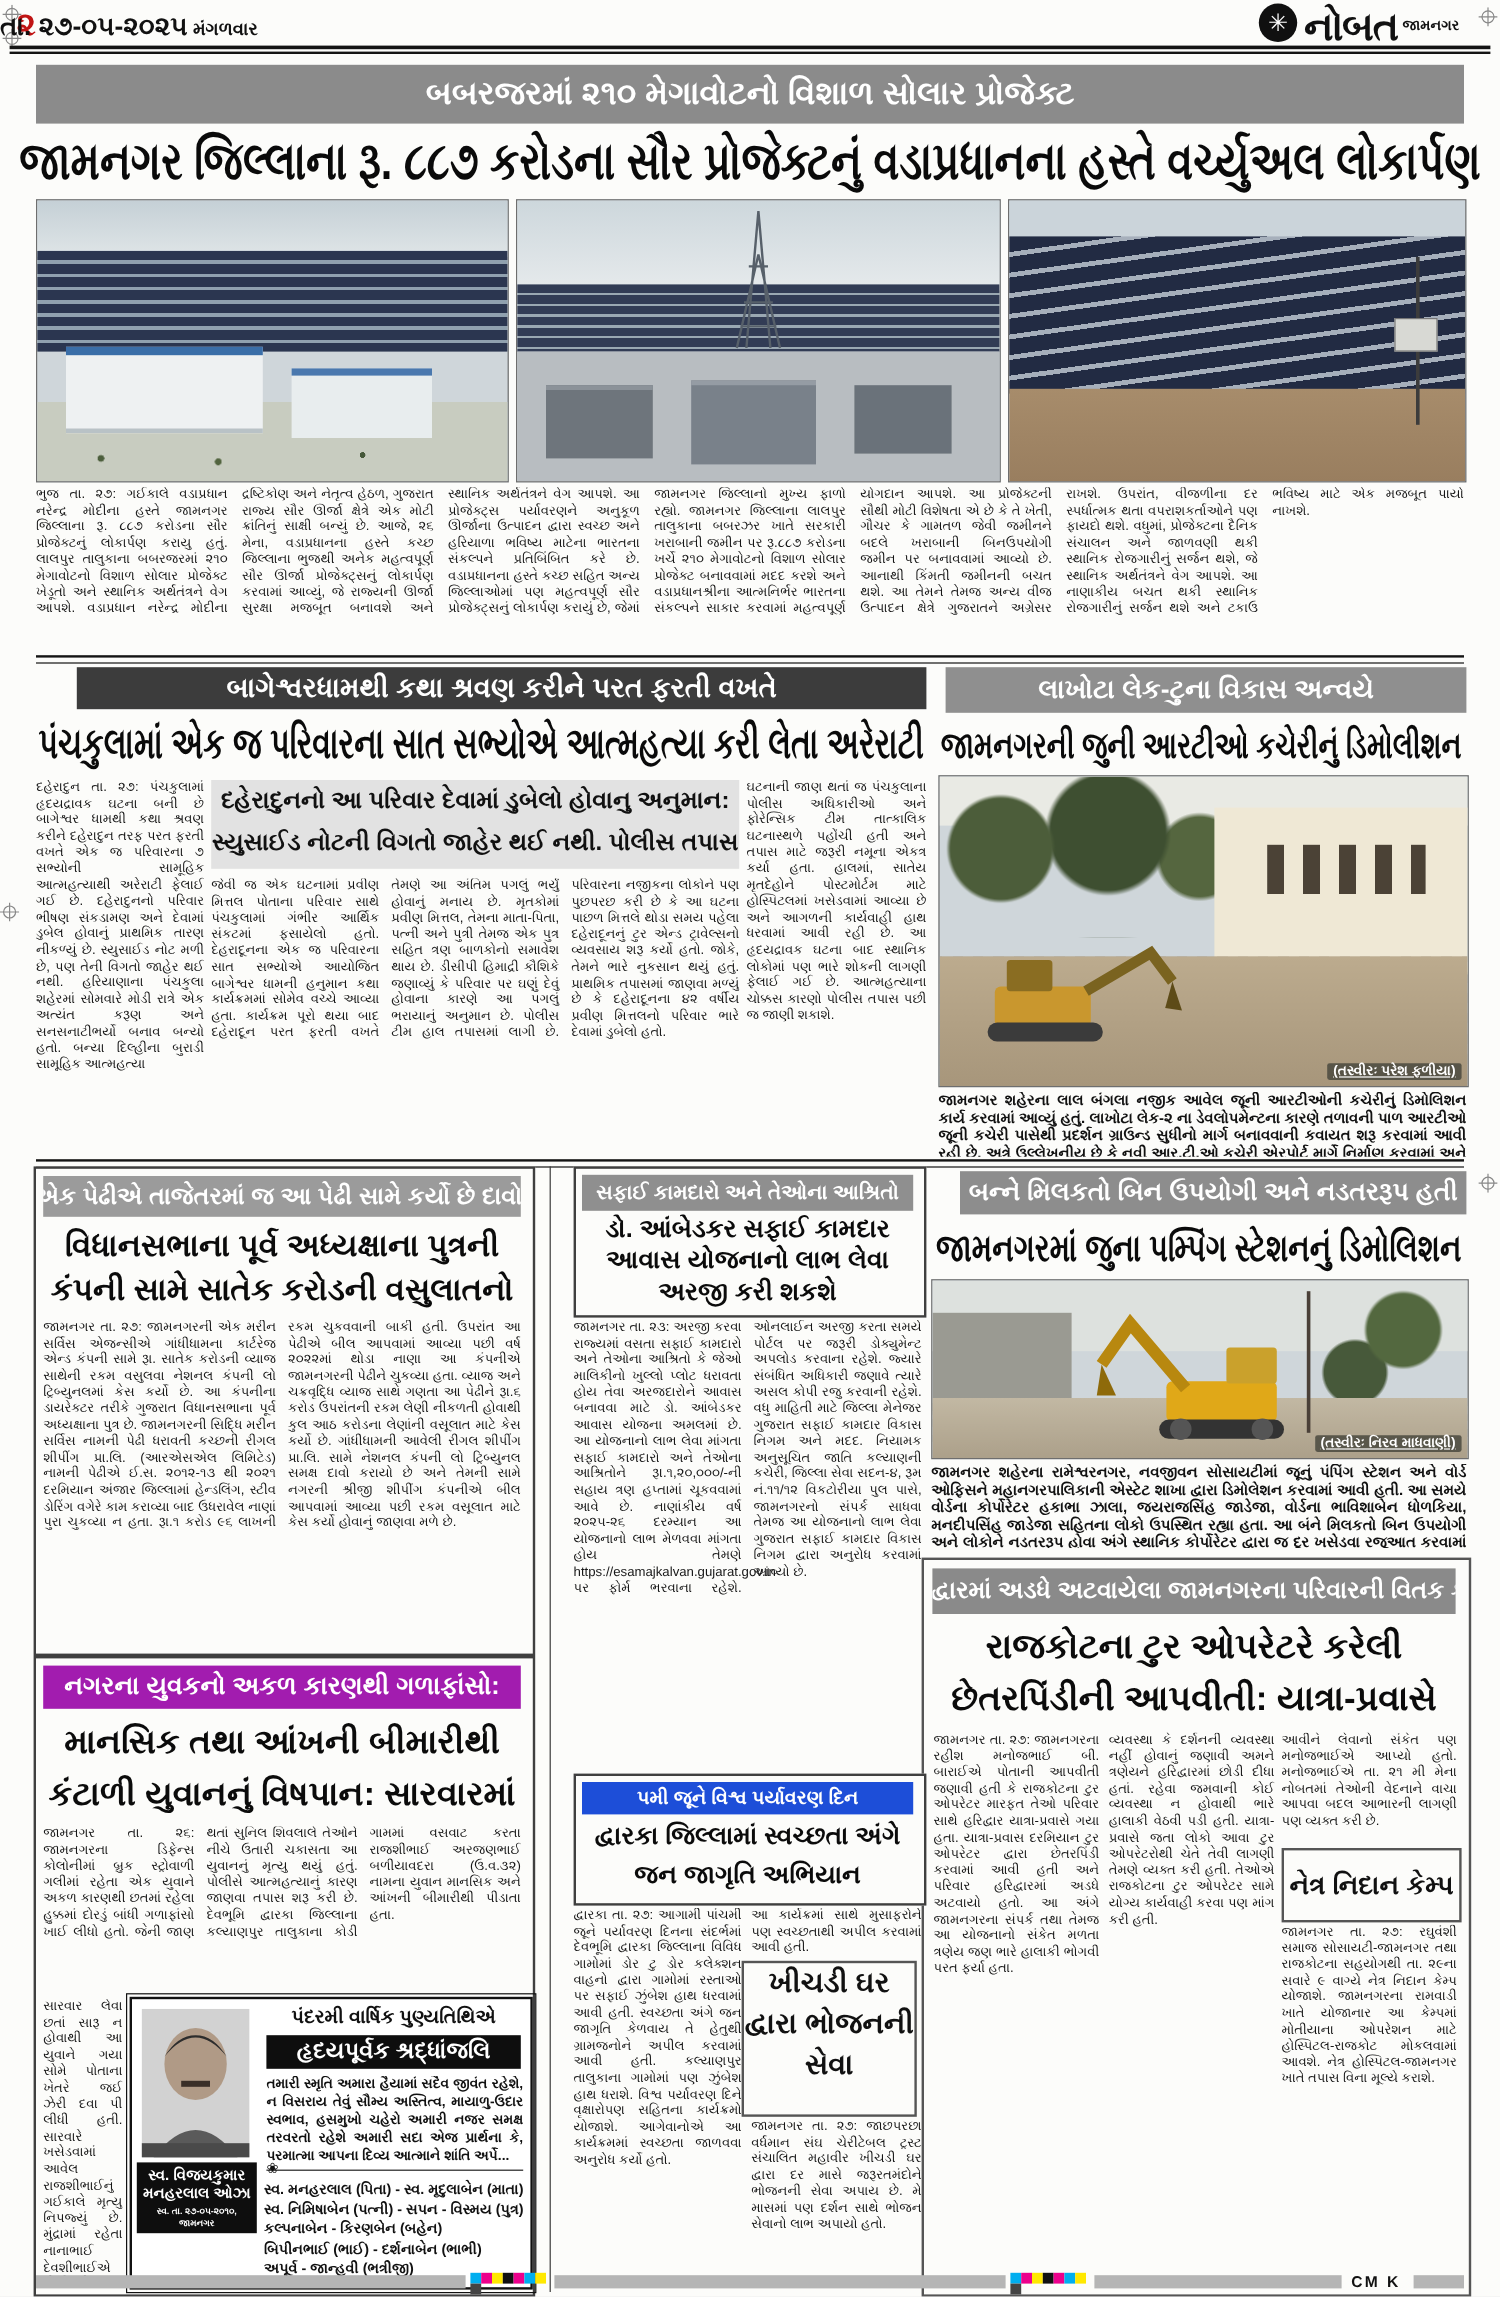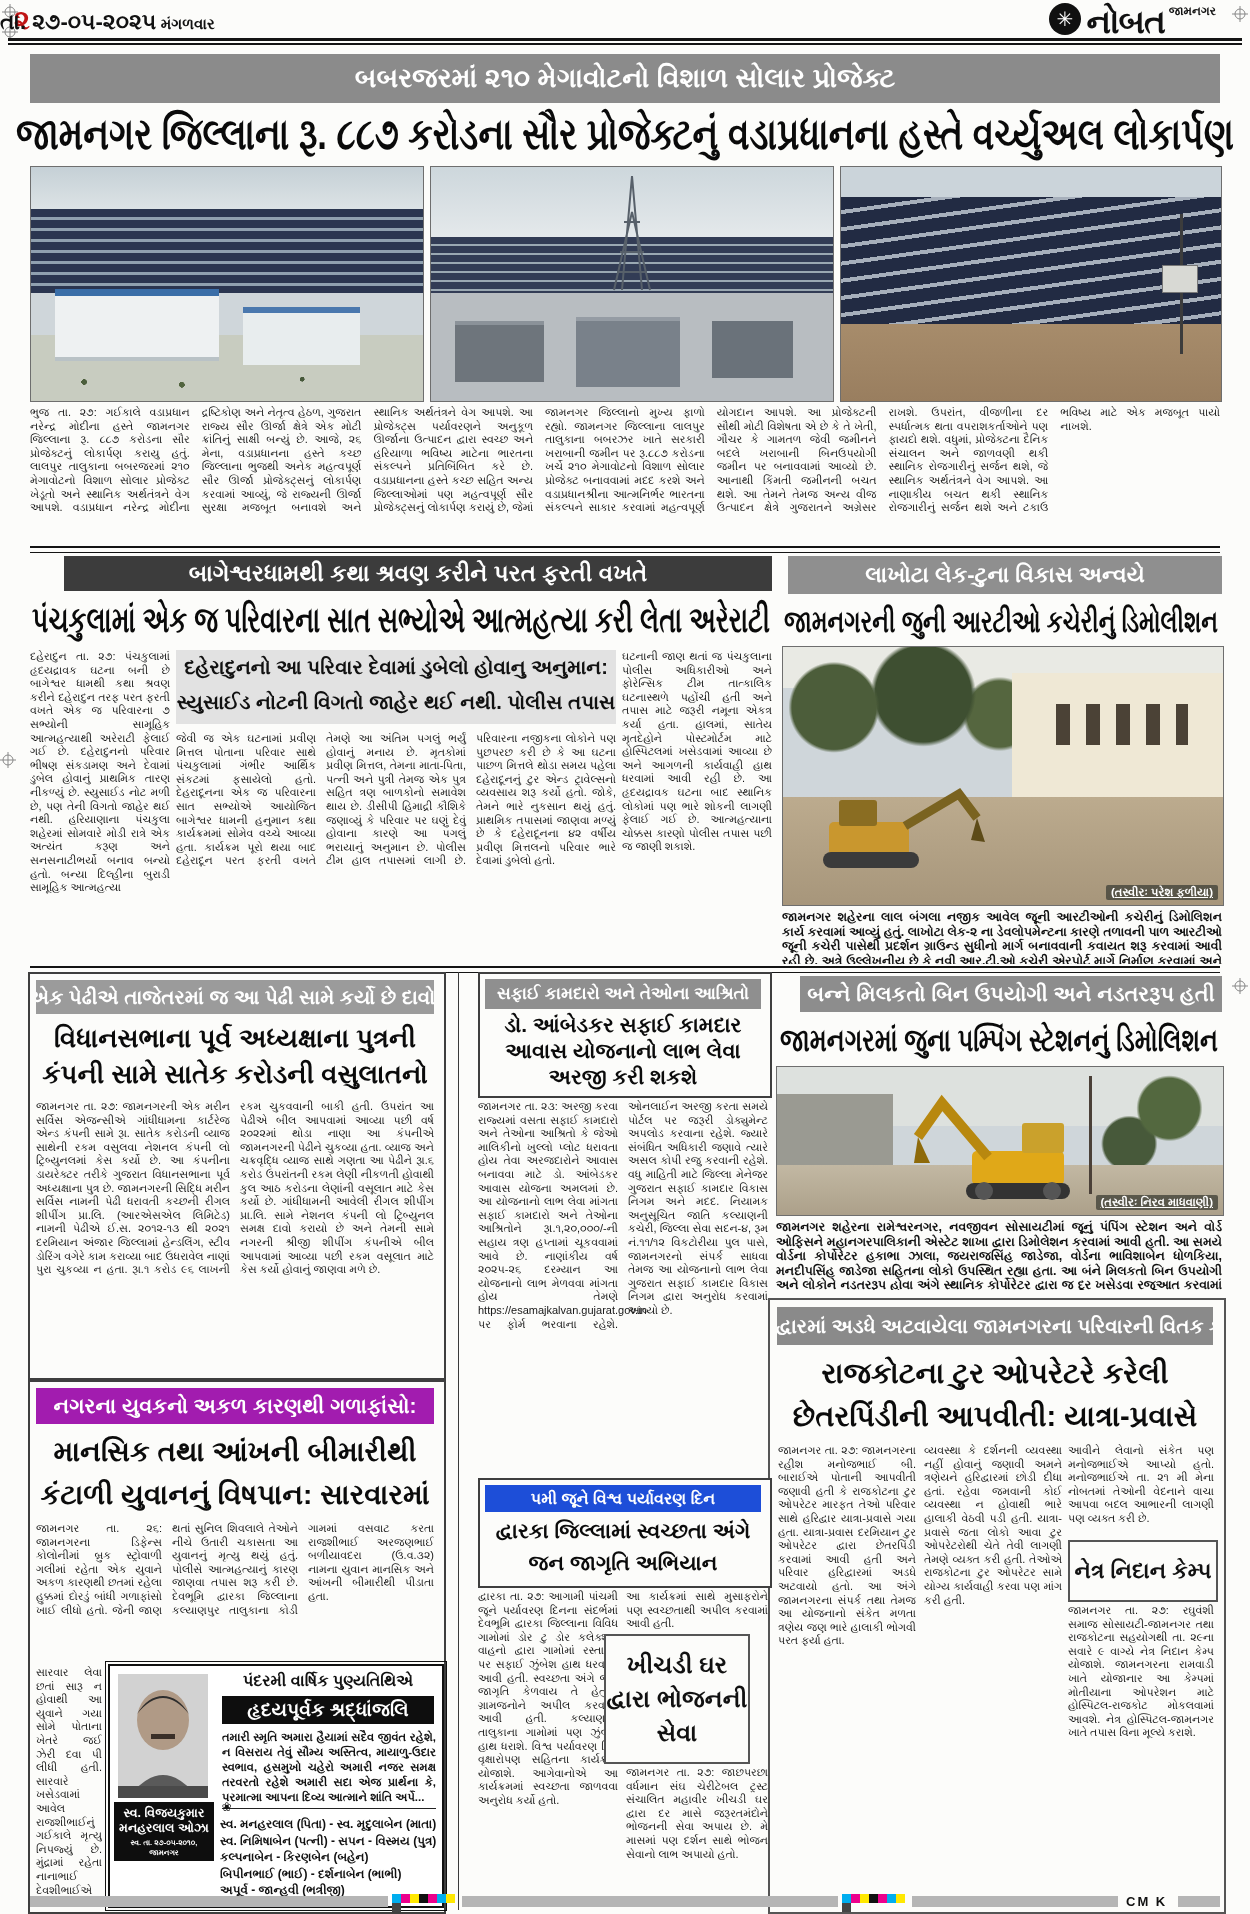--- a/index.html
+++ b/index.html
@@ -55,21 +55,21 @@
   <div class="abs" style="left:0;right:0;top:9px;text-align:left">
     <span style="font-size:22px;font-weight:800">તા. ૨૭-૦૫-૨૦૨૫</span>
     <span style="font-size:15px;font-weight:800">મંગળવાર</span>
   </div>
   <div class="abs" style="right:34px;top:1px;display:flex;align-items:flex-end;gap:4px">
     <svg width="36" height="36">
       <circle cx="18" cy="18" r="16" fill="#101010"></circle>
       <text x="18" y="25" text-anchor="middle" font-size="20" fill="#fff">✳</text>
     </svg>
     <span style="font-size:33px;font-weight:900;letter-spacing:-1px;line-height:30px">નોબત</span>
-    <span style="font-size:12px;font-weight:800;padding-bottom:19px">જામનગર</span>
+    <span style="font-size:12px;font-weight:800;padding-bottom:9px">જામનગર</span>
   </div>
   <div class="abs rule" style="left:8px;top:38px;width:1234px;height:3px"></div>
   <div class="abs rule" style="left:8px;top:43px;width:1234px;height:1.5px"></div>
 
   <div class="abs ban" style="left:30px;top:54px;width:1190px;height:49px;background:#8b8b8b;font-size:27px">બબરજરમાં ૨૧૦ મેગાવોટનો વિશાળ સોલાર પ્રોજેક્ટ</div>
   <svg class="abs" style="left:10px;top:106px" width="1230" height="56">
     <text x="615" y="43" text-anchor="middle" textLength="1218" lengthAdjust="spacingAndGlyphs" font-size="44" font-weight="800" fill="#0a0a0a">જામનગર જિલ્લાના રૂ. ૮૮૭ કરોડના સૌર પ્રોજેક્ટનું વડાપ્રધાનના હસ્તે વર્ચ્યુઅલ લોકાર્પણ</text>
   </svg>
 
   <div class="abs photo" style="left:30px;top:166px;width:392px;height:234px">
@@ -213,21 +213,21 @@
       <div>અપૂર્વ - જાન્હવી (ભત્રીજી)</div>
     </div>
   </div>
 
   <div class="abs box" style="left:478px;top:1478px;width:290px;height:106px"></div>
   <div class="abs ban" style="left:485px;top:1485px;width:276px;height:27px;background:#1d4ed8;font-size:16px">પમી જૂને વિશ્વ પર્યાવરણ દિન</div>
   <div class="abs hl2" style="left:483px;top:1515px;width:280px;height:66px;font-size:21px;line-height:32px">દ્વારકા જિલ્લામાં સ્વચ્છતા અંગે જન જાગૃતિ અભિયાન</div>
   <div class="abs bt" style="left:478px;top:1590px;width:140px;height:316px">દ્વારકા તા. ૨૭: આગામી પાંચમી જૂને પર્યાવરણ દિનના સંદર્ભમાં દેવભૂમિ દ્વારકા જિલ્લાના વિવિધ ગામોમાં ડોર ટુ ડોર કલેક્શન વાહનો દ્વારા ગામોમાં રસ્તાઓ પર સફાઈ ઝુંબેશ હાથ ધરવામાં આવી હતી. સ્વચ્છતા અંગે જન જાગૃતિ કેળવાય તે હેતુથી ગ્રામજનોને અપીલ કરવામાં આવી હતી. કલ્યાણપુર તાલુકાના ગામોમાં પણ ઝુંબેશ હાથ ધરાશે. વિશ્વ પર્યાવરણ દિને વૃક્ષારોપણ સહિતના કાર્યક્રમો યોજાશે. આગેવાનોએ આ કાર્યક્રમમાં સ્વચ્છતા જાળવવા અનુરોધ કર્યો હતો.</div>
   <div class="abs bt" style="left:626px;top:1590px;width:142px;height:40px">આ કાર્યક્રમાં સાથે મુસાફરોને પણ સ્વચ્છતાથી અપીલ કરવામાં આવી હતી.</div>
 
-  <div class="abs box" style="left:604px;top:1634px;width:142px;height:126px;border-color:#555;display:flex;align-items:center;justify-content:center;text-align:center">
+  <div class="abs box" style="left:618px;top:1634px;width:142px;height:126px;border-color:#555;display:flex;justify-content:center;text-align:center">
     <span style="font-size:24px;font-weight:800;line-height:34px;overflow:hidden">ખીચડી ઘર દ્વારા ભોજનની સેવા</span>
   </div>
   <div class="abs bt" style="left:626px;top:1766px;width:142px;height:140px">જામનગર તા. ૨૭: જાછપરછા વર્ધમાન સંઘ ચેરીટેબલ ટ્રસ્ટ સંચાલિત મહાવીર ખીચડી ઘર દ્વારા દર માસે જરૂરતમંદોને ભોજનની સેવા અપાય છે. મે માસમાં પણ દર્શન સાથે ભોજન સેવાનો લાભ અપાયો હતો.</div>
 
   <div class="abs graybar" style="left:30px;top:1896px;width:358px"></div>
   <div class="abs" style="left:392px;top:1894px;width:64px;line-height:0">
     <span class="sq" style="background:#00aeef"></span><span class="sq" style="background:#ec008c"></span><span class="sq" style="background:#ffe800"></span><span class="sq" style="background:#111"></span><span class="sq" style="background:#ec008c"></span><span class="sq" style="background:#00aeef"></span><span class="sq" style="background:#ffe800"></span><span class="sq" style="background:#444"></span>
   </div>
   <div class="abs graybar" style="left:462px;top:1896px;width:376px"></div>
   <div class="abs" style="left:842px;top:1894px;width:64px;line-height:0">

